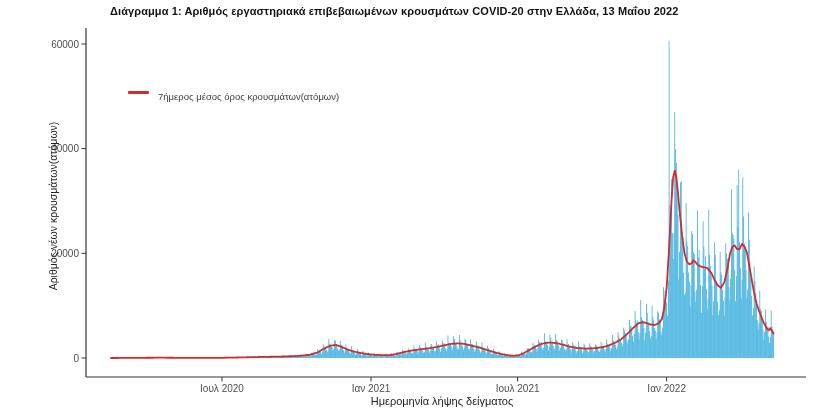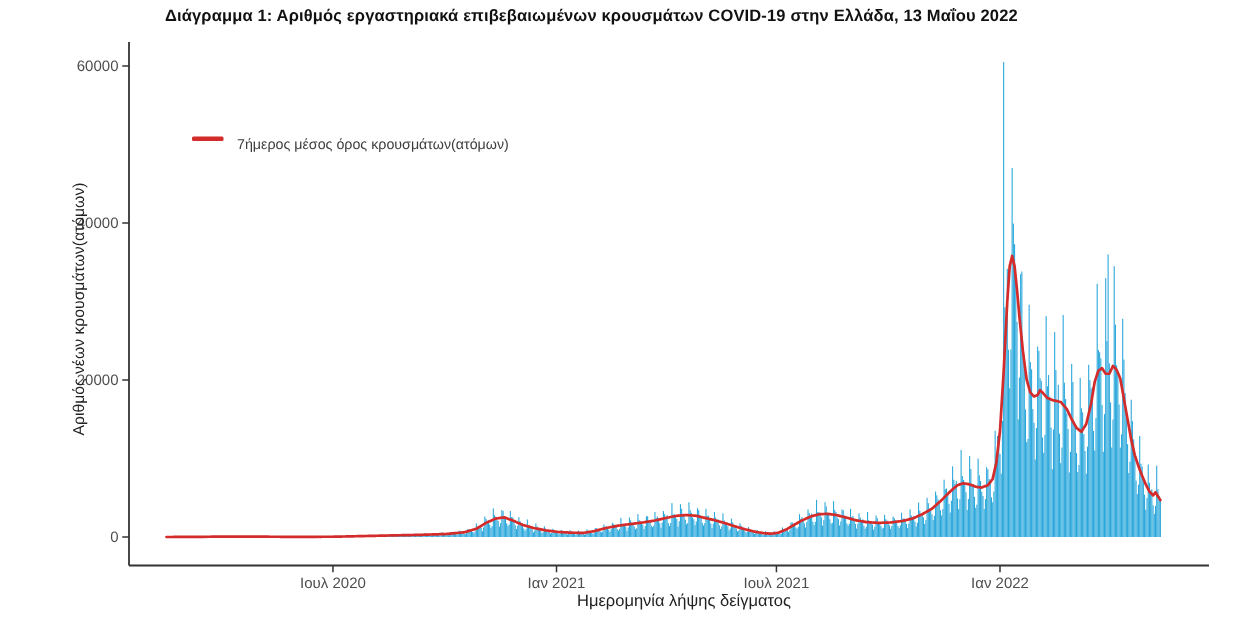--- a/index.html
+++ b/index.html
@@ -10,35 +10,35 @@
   #chart-title{
     position:absolute;left:110px;top:5px;width:720px;
     font-size:11px;font-weight:bold;color:#111;letter-spacing:0.1px;white-space:nowrap;
   }
   #legend{
     position:absolute;left:128px;top:91px;display:flex;align-items:flex-start;gap:9px;
   }
   #legend .key{display:inline-block;width:21px;height:3px;border-radius:1px;}
   #legend .lbl{font-size:9.5px;color:#3c3c3c;white-space:nowrap;}
   #xaxis-title{
-    position:absolute;left:256px;top:395px;width:400px;text-align:center;
+    position:absolute;left:242px;top:395px;width:400px;text-align:center;
     font-size:11px;color:#222;
   }
   #yaxis-title{
     position:absolute;left:-62px;top:200px;width:230px;text-align:center;
     transform:rotate(-90deg);font-size:10.5px;color:#222;white-space:nowrap;
   }
   svg{position:absolute;left:0;top:0;}
   text.tick{font-family:"Liberation Sans", sans-serif;font-size:10px;fill:#4d4d4d;}
 </style>
 </head>
 <body>
 
 <div id="stage">
-  <div id="chart-title">Διάγραμμα 1: Αριθμός εργαστηριακά επιβεβαιωμένων κρουσμάτων COVID-19 στην Ελλάδα, 13 Μαΐου 2022</div>
+  <div id="chart-title">Διάγραμμα 1: Αριθμός εργαστηριακά επιβεβαιωμένων κρουσμάτων COVID-20 στην Ελλάδα, 13 Μαΐου 2022</div>
 
   <div id="legend">
     <span class="key" style="background: rgb(212, 43, 43);"></span>
     <span class="lbl">7ήμερος μέσος όρος κρουσμάτων(ατόμων)</span>
   </div>
 
   <svg id="plot" width="840" height="414" viewBox="0 0 840 414">
     <g id="bars-group">
         <rect x="124.41" y="357.93" width="0.72" height="0.07" fill="#2AA7DB"></rect>
         <rect x="125.22" y="357.95" width="0.72" height="0.05" fill="#2AA7DB"></rect>

